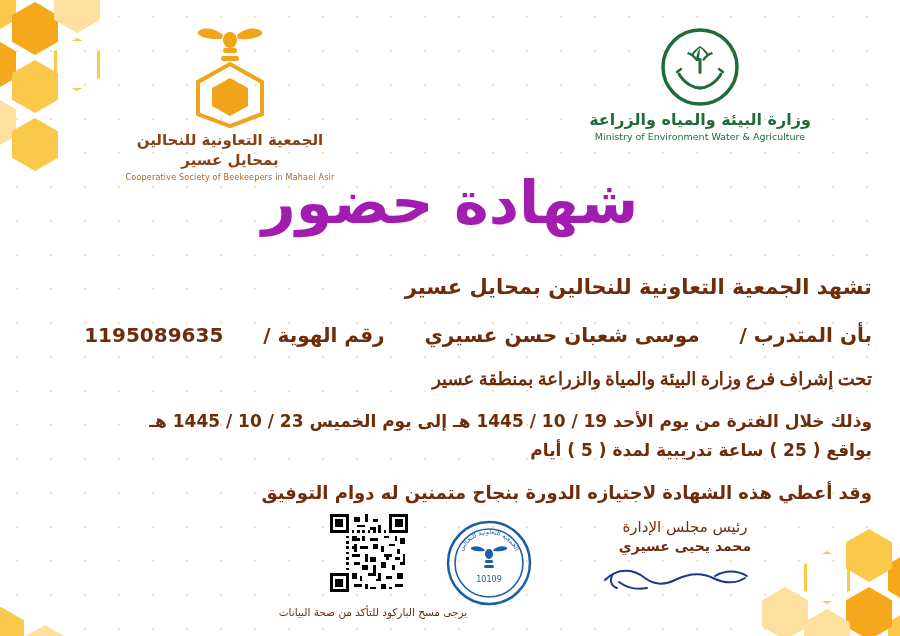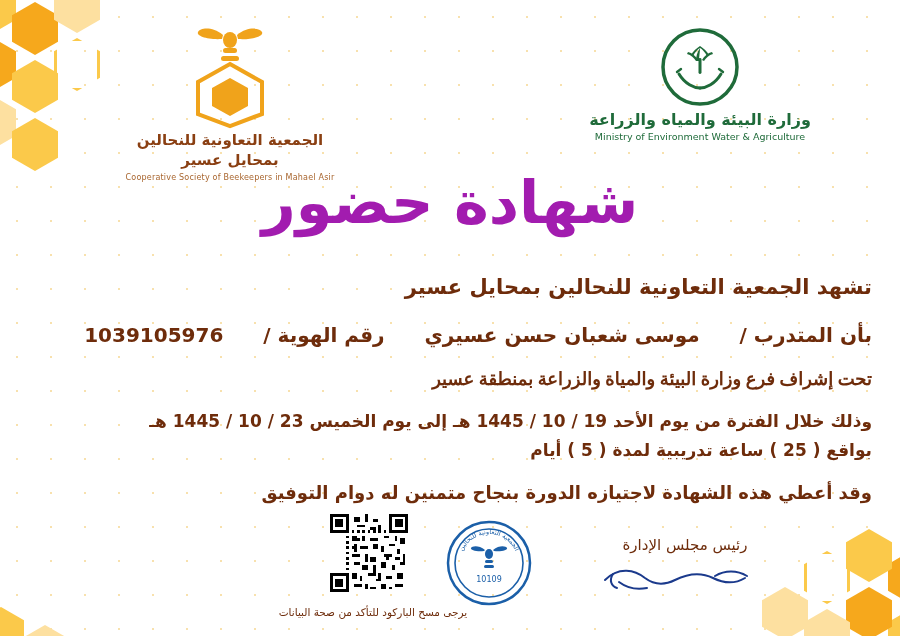--- a/index.html
+++ b/index.html
@@ -277,33 +277,34 @@
   <div class="body-text">
     <div class="line l-org">تشهد الجمعية التعاونية للنحالين بمحايل عسير</div>
 
     <div class="line l-trainee">
       <span>بأن المتدرب /</span>
       <span class="sep"></span>
       <span>موسى شعبان حسن عسيري</span>
       <span class="sep"></span>
       <span>رقم الهوية  /</span>
       <span class="sep"></span>
-      <span>1039105976</span>
+      <span>1195089635</span>
     </div>
 
     <div class="line l-under">تحت إشراف فرع وزارة البيئة والمياة والزراعة بمنطقة عسير</div>
     <div class="line l-period">وذلك خلال الفترة من يوم الأحد 19 / 10 / 1445 هـ إلى يوم الخميس  23 / 10 / 1445 هـ</div>
     <div class="line l-hours">بواقع ( 25  ) ساعة تدريبية لمدة ( 5 ) أيام</div>
     <div class="line l-given">وقد أعطي هذه الشهادة لاجتيازه الدورة بنجاح متمنين له دوام التوفيق</div>
   </div>
 
   <div class="footer">
 
     <div class="sign-block">
       <div class="sign-role">رئيس مجلس الإدارة</div>
+      <div class="sign-name">محمد يحيى عسيري</div>
       <div class="sign-scribble">
         <svg width="180" height="40" viewBox="0 0 180 40" aria-hidden="true">
           <g fill="none" stroke="#1b3a8c" stroke-width="2" stroke-linecap="round">
             <path d="M10 24 c14 -14 30 -10 40 -2 c8 6 18 8 30 2 c12 -6 26 -8 38 -2 c10 5 22 6 32 0"></path>
             <path d="M24 26 c8 6 18 8 28 6"></path>
             <path d="M18 18 c-4 6 -2 12 4 14"></path>
             <path d="M120 20 c10 -6 22 -6 32 0"></path>
           </g>
         </svg>
       </div>

